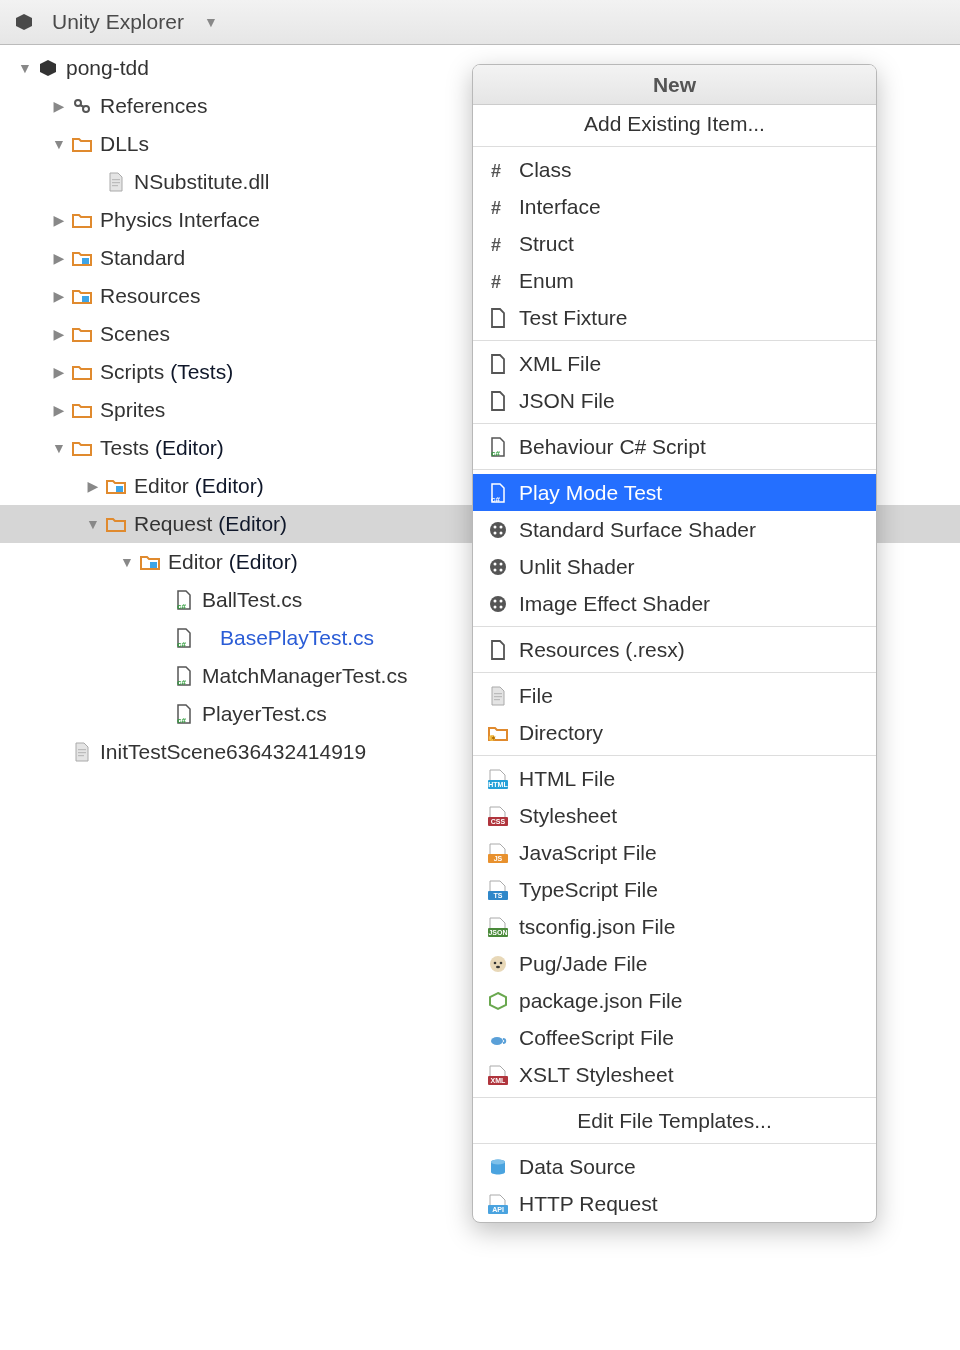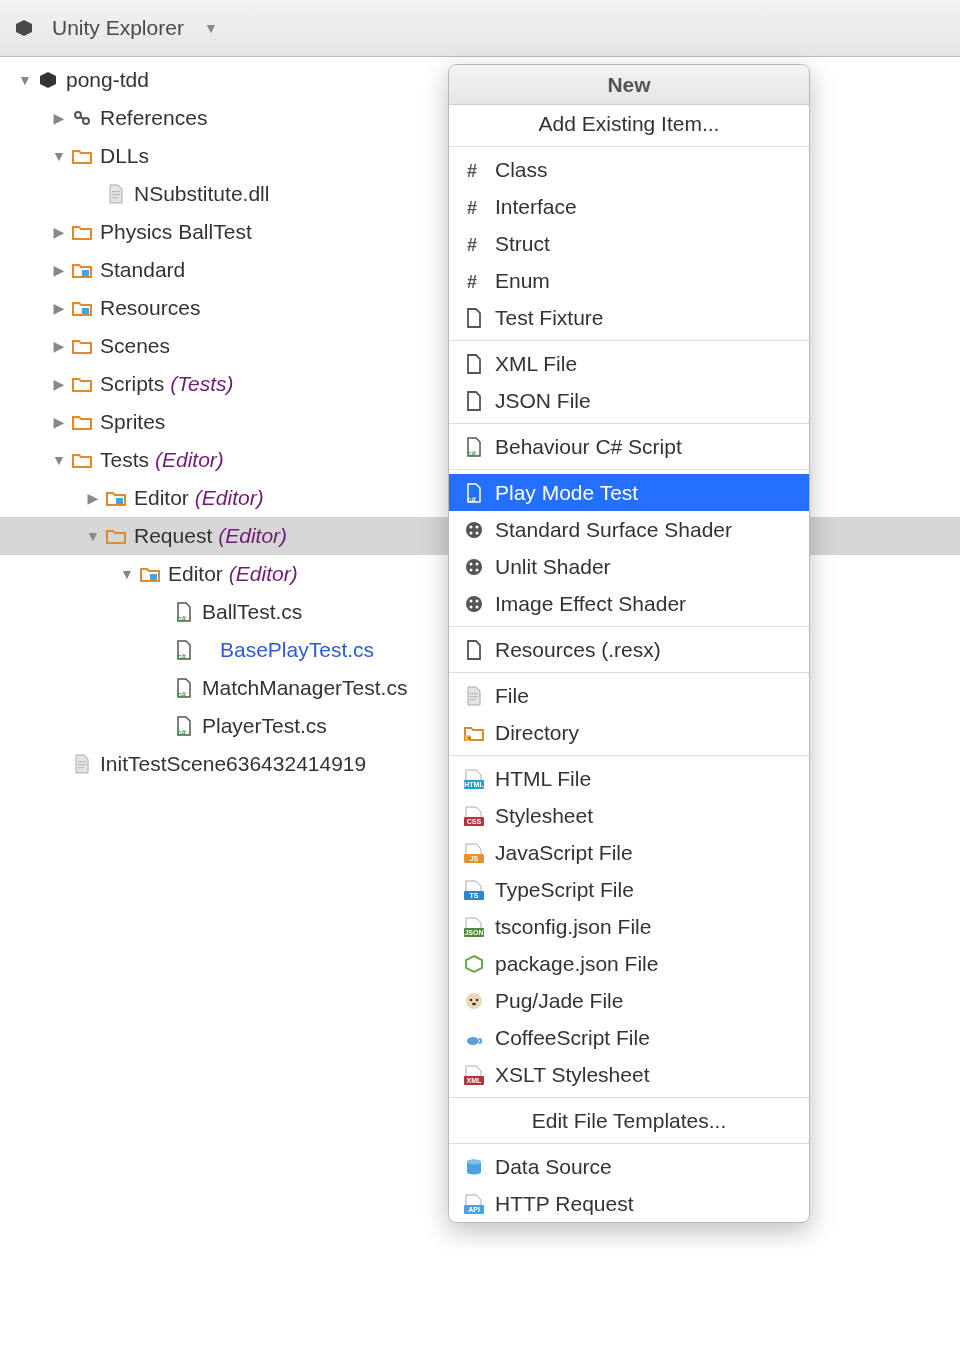--- a/index.html
+++ b/index.html
@@ -6,21 +6,21 @@
   body {
     font-family: -apple-system, "Helvetica Neue", Arial, sans-serif;
     font-size: 21px;
     background: #fff;
     width: 960px;
     height: 1350px;
     overflow: hidden;
     color: #333;
   }
   .toolbar {
-    height: 57px;
+    height: 45px;
     background: linear-gradient(#f2f2f2, #e6e6e6);
     border-bottom: 1px solid #bbb;
     display: flex;
     align-items: center;
     padding: 0 12px;
     gap: 10px;
   }
   .toolbar .lbl { color: #4a4a4a; font-size: 21px; }
   .toolbar .chev { color:#888; font-size:14px; margin-left:10px; }
   .tree {
@@ -36,29 +36,29 @@
   }
   .row.sel { background: #d6d6d6; }
   .indent { display:inline-block; }
   .disclosure {
     width: 22px; text-align: center;
     color: #888; font-size: 14px;
     user-select: none;
   }
   .icon { width:24px; display:inline-flex; justify-content:center; margin-right:6px; }
   .name { }
-  .suffix { color: #701a75; font-style: italic; margin-left: 6px; }
+  .suffix { color: #0f172a; margin-left: 6px; }
   .blue { color: #2a5cd6; margin-left: 18px; }
 
   
   .menu {
     position: absolute;
-    left: 448px;
+    left: 472px;
     top: 64px;
-    width: 362px;
+    width: 405px;
     background: #fff;
     border: 1px solid #b8b8b8;
     border-radius: 8px;
     box-shadow: 0 8px 26px rgba(0,0,0,.25);
     overflow: hidden;
   }
   .menu-title {
     height: 40px;
     background: linear-gradient(#f3f3f3,#e5e5e5);
     border-bottom: 1px solid #ccc;
@@ -142,21 +142,21 @@
       <span class="name">NSubstitute.dll</span>
     </div>
     <div class="row">
       <span class="indent" style="width: 48px;"></span>
       <span class="disclosure">▶</span>
       <span class="icon">
         <svg width="20" height="18">
           <path d="M1 4h6l2 2h10v10H1z" fill="none" stroke="#e08a2e" stroke-width="2"></path>
         </svg>
       </span>
-      <span class="name">Physics BallTest</span>
+      <span class="name">Physics Interface</span>
     </div>
     <div class="row">
       <span class="indent" style="width: 48px;"></span>
       <span class="disclosure">▶</span>
       <span class="icon">
         <svg width="20" height="18">
           <path d="M1 4h6l2 2h10v10H1z" fill="none" stroke="#e08a2e" stroke-width="2"></path>
           <rect x="10" y="9" width="7" height="6" fill="#3da5e8"></rect>
         </svg>
       </span>
@@ -516,39 +516,39 @@
             <path d="M3 1h10l5 5v13H3z" fill="none" stroke="#aaa"></path>
             <rect x="1" y="11" width="20" height="9" rx="1" fill="#4a8a3a"></rect>
             <text x="11" y="18" font-size="7" font-weight="bold" fill="#fff" text-anchor="middle">JSON</text>
           </svg>
         </span>
         <span>tsconfig.json File</span>
       </div>
       <div class="mi">
         <span class="micon">
           <svg width="20" height="20">
-            <polygon points="10,2 18,6 18,14 10,18 2,14 2,6" fill="none" stroke="#6aa84f" stroke-width="2"></polygon>
-          </svg>
-        </span>
-        <span>package.json File</span>
-      </div>
-      <div class="mi">
-        <span class="micon">
-          <svg width="20" height="20">
             <circle cx="10" cy="10" r="8" fill="#e8d8b8"></circle>
             <circle cx="7" cy="9" r="1.3" fill="#333"></circle>
             <circle cx="13" cy="9" r="1.3" fill="#333"></circle>
             <ellipse cx="10" cy="13" rx="2" ry="1.3" fill="#333"></ellipse>
           </svg>
         </span>
         <span>Pug/Jade File</span>
       </div>
       <div class="mi">
         <span class="micon">
           <svg width="20" height="20">
+            <polygon points="10,2 18,6 18,14 10,18 2,14 2,6" fill="none" stroke="#6aa84f" stroke-width="2"></polygon>
+          </svg>
+        </span>
+        <span>package.json File</span>
+      </div>
+      <div class="mi">
+        <span class="micon">
+          <svg width="20" height="20">
             <ellipse cx="9" cy="13" rx="6" ry="4" fill="#5aa0d8"></ellipse>
             <path d="M15 11c3 0 3 4 0 4" fill="none" stroke="#5aa0d8" stroke-width="2"></path>
           </svg>
         </span>
         <span>CoffeeScript File</span>
       </div>
       <div class="mi">
         <span class="micon">
           <svg width="22" height="20">
             <path d="M3 1h10l5 5v13H3z" fill="none" stroke="#aaa"></path>

